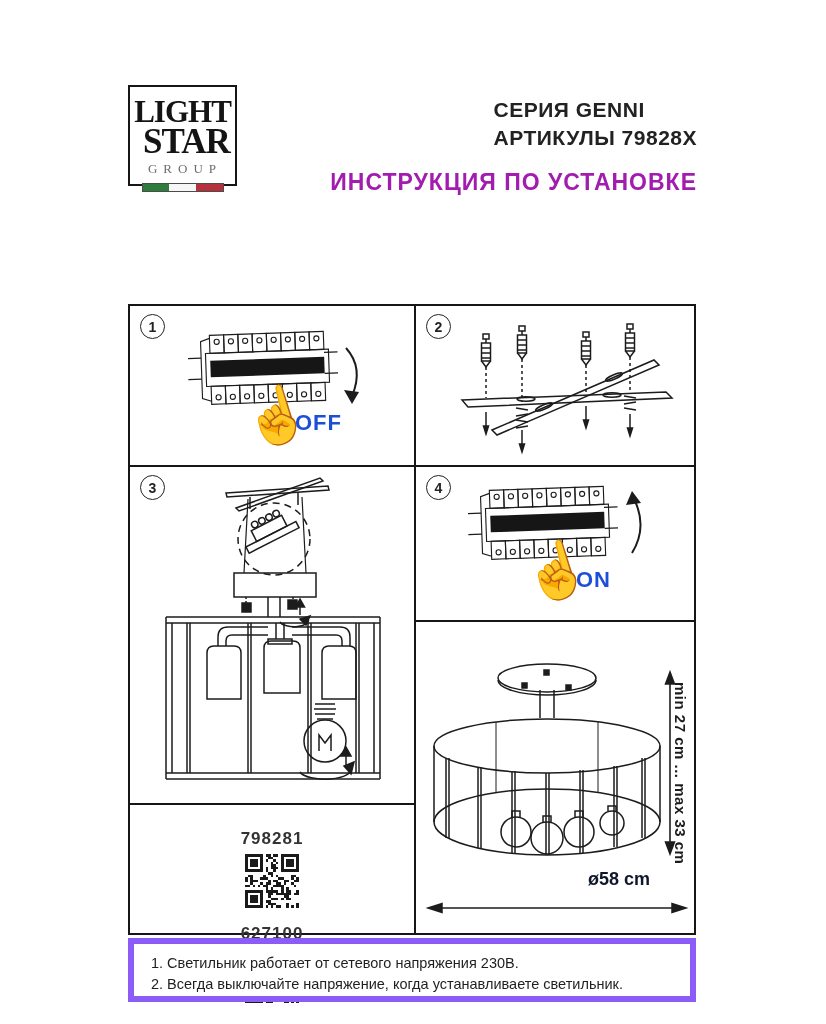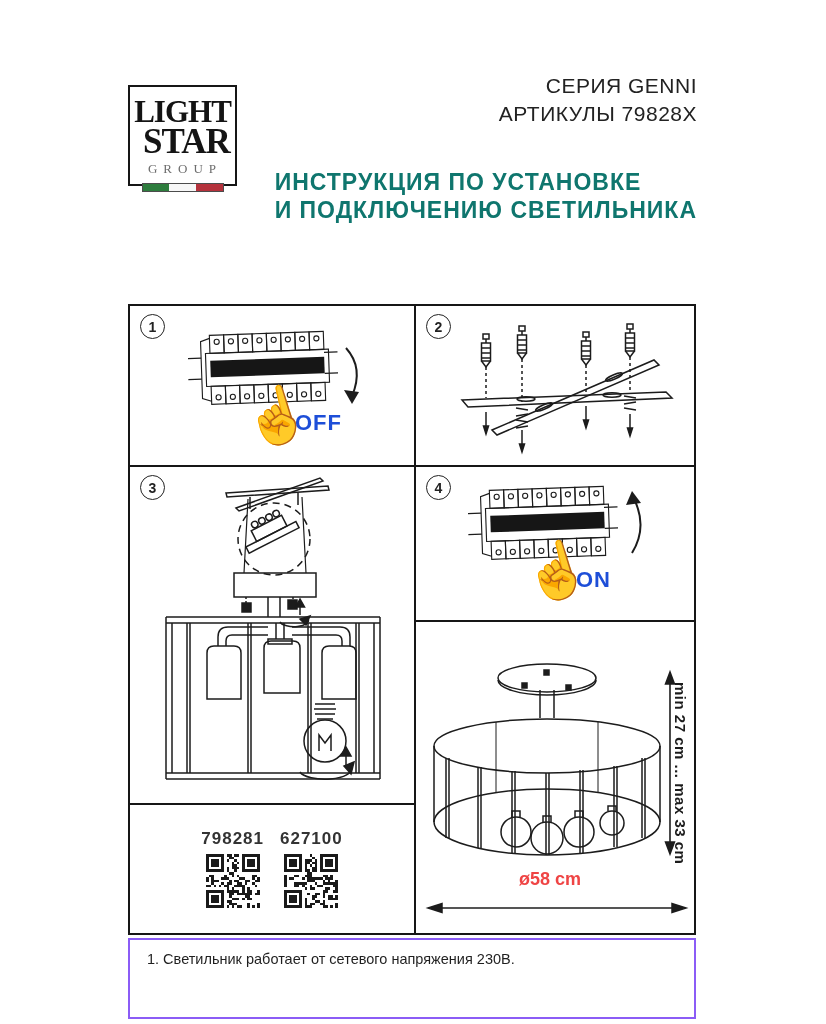--- a/index.html
+++ b/index.html
@@ -8,41 +8,41 @@
   .abs{position:absolute;}
   
   .logo-box{left:128px;top:85px;width:109px;height:101px;border:2px solid #161616;
             box-sizing:border-box;text-align:center;padding-top:10px;background:#fff;}
   .logo-w1{font-family:"Liberation Serif",serif;font-weight:bold;font-size:31px;line-height:29px;letter-spacing:-1px;color:#141414;}
   .logo-w2{font-family:"Liberation Serif",serif;font-weight:bold;font-size:35px;line-height:32px;letter-spacing:-1px;color:#141414;margin-left:8px;}
   .logo-w3{font-size:13px;letter-spacing:6px;color:#6d6d6d;margin-top:3px;padding-left:5px;font-family:Liberation Serif, serif;}
   .logo-flag{margin:6px auto 0;width:82px;height:9px;border:1px solid #4c4c4c;display:flex;box-sizing:border-box;}
   .logo-flag span{flex:1;}
   
-  .hdr-top{top:72px;right:129px;text-align:right;font-weight:normal;font-size:21px;line-height:28px;letter-spacing:.5px;color:#222;}
-  .hdr-title{top:168px;right:129px;text-align:left;font-weight:bold;font-size:23px;line-height:28px;letter-spacing:1px;color:#0f766e;}
+  .hdr-top{top:96px;right:129px;text-align:left;font-weight:bold;font-size:21px;line-height:28px;letter-spacing:.5px;color:#222;}
+  .hdr-title{top:168px;right:129px;text-align:center;font-weight:bold;font-size:23px;line-height:28px;letter-spacing:1px;color:#a21caf;}
   
   .grid{left:128px;top:304px;width:568px;height:631px;border:2px solid #161616;box-sizing:border-box;background:#fff;}
   .line{position:absolute;background:#161616;}
   .panel{position:absolute;}
   .badge{position:absolute;left:10px;top:8px;width:25px;height:25px;border:1.6px solid #222;border-radius:50%;
          display:flex;align-items:center;justify-content:center;font-size:14px;font-weight:600;color:#222;background:#fff;box-sizing:border-box;}
   .steplabel{position:absolute;font-size:22px;font-weight:600;color:#1d4ed8;letter-spacing:1px;}
   svg.draw{position:absolute;left:0;top:0;}
   
-  .qr-wrap{position:absolute;left:0;right:0;top:24px;display:flex;justify-content:center;gap:16px;}
+  .qr-wrap{position:absolute;left:0;right:0;top:24px;display:flex;justify-content:center;gap:16px;flex-direction:column;}
   .qr-item{display:flex;flex-direction:column;align-items:center;gap:5px;}
   .qr-label{font-size:17px;font-weight:bold;letter-spacing:1px;color:#333;}
   .qr-svg{width:54px;height:54px;}
   
   .dim-v{position:absolute;left:256px;top:60px;height:170px;writing-mode:vertical-rl;
          font-size:15px;font-weight:bold;color:#1b1b1b;letter-spacing:.5px;white-space:nowrap;}
-  .dim-d{position:absolute;left:34px;width:200px;top:247px;text-align:center;font-size:18px;font-weight:bold;color:#ef4444;}
+  .dim-d{position:absolute;left:34px;width:200px;top:247px;text-align:right;font-size:18px;font-weight:bold;color:#0f172a;}
   
-  .notes{left:128px;top:938px;width:568px;height:81px;border:2px solid #8b5cf6;box-sizing:border-box;
+  .notes{left:128px;top:938px;width:568px;height:64px;border:6px solid #8b5cf6;box-sizing:border-box;
          padding:9px 0 0 17px;font-size:14.5px;line-height:21px;color:#1f1f1f;background:#fff;}
 </style>
 </head>
 <body>
 
 <svg width="0" height="0" style="position:absolute" aria-hidden="true">
   <defs>
     <symbol id="sym-breaker" viewBox="0 0 200 112">
       <g transform="rotate(-2 100 56)" stroke="#1c1c1c" stroke-width="1.5" fill="none">
         <path d="M30 14 L18 18 L18 94 L30 98"></path>
@@ -100,21 +100,20 @@
       <span style="background:#b5323c"></span>
   </div>
 </div>
 
 <div class="abs hdr-top">
   <div>СЕРИЯ GENNI</div>
   <div>АРТИКУЛЫ 79828X</div>
 </div>
 <div class="abs hdr-title">
   <div>ИНСТРУКЦИЯ ПО УСТАНОВКЕ</div>
-  <div>И ПОДКЛЮЧЕНИЮ СВЕТИЛЬНИКА</div>
 </div>
 
 <div class="abs grid">
   <div class="line" style="left:284px;top:0;width:2px;height:627px;"></div>
   <div class="line" style="left:0;top:159px;width:564px;height:2px;"></div>
   <div class="line" style="left:0;top:497px;width:286px;height:2px;"></div>
   <div class="line" style="left:284px;top:314px;width:280px;height:2px;"></div>
 
   <div class="panel" style="left:0;top:0;width:284px;height:159px;">
     <div class="badge">1</div>
@@ -712,13 +711,14 @@
         <polygon points="270,286 256,281.5 256,290.5" fill="#1c1c1c"></polygon>
       </g>
     </svg>
     <div class="dim-v">min 27 cm ... max 33 cm</div>
     <div class="dim-d">ø58 cm</div>
   </div>
 </div>
 
 <div class="abs notes">
   <div>1. Светильник работает от сетевого напряжения 230В.</div>
+  <div>2. Всегда выключайте напряжение, когда устанавливаете светильник.</div>
 </div>
 
 </body></html>

